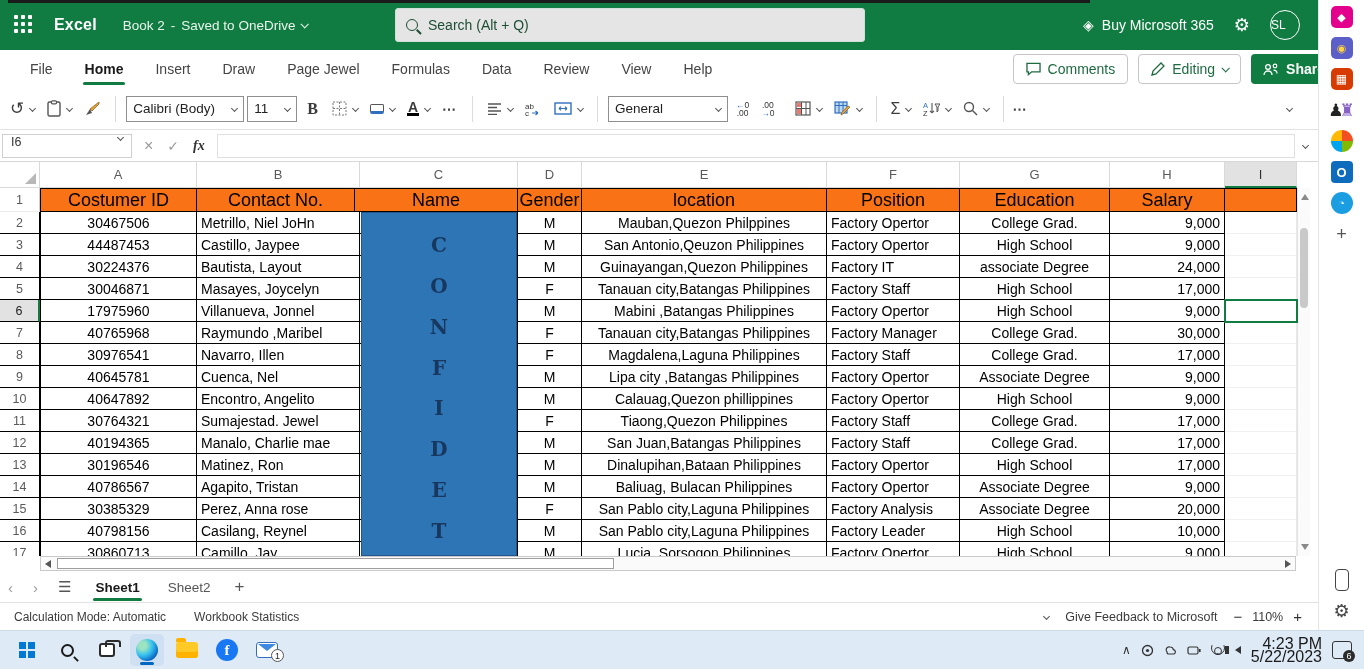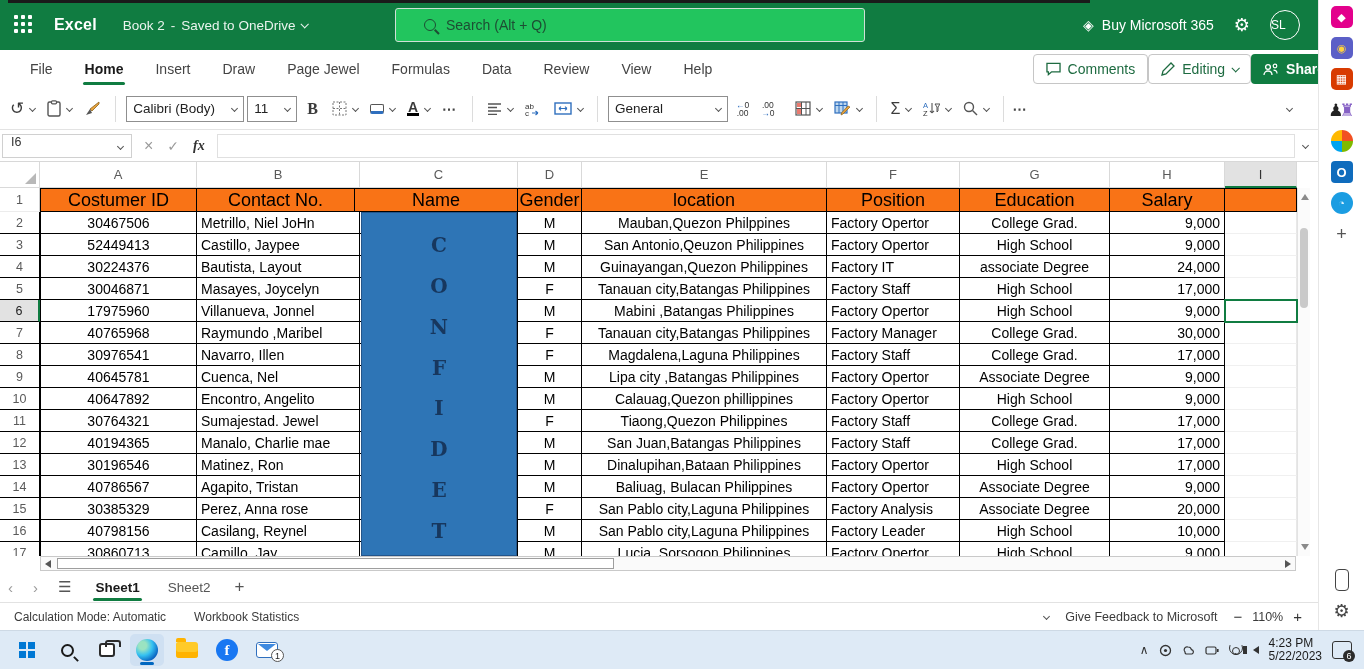--- a/index.html
+++ b/index.html
@@ -8,36 +8,36 @@
   .app { position:absolute; inset:0; }
 
   
   .topstrip { position:absolute; left:8px; top:0; width:1082px; height:3px; background:#1a1a1a; z-index:5;}
   .topbar { position:absolute; left:0; top:0; width:1318px; height:50px; background:#107C41; display:flex; align-items:center; }
   .waffle { width:20px; height:20px; margin-left:14px; display:grid; grid-template-columns:repeat(3,4px); grid-template-rows:repeat(3,4px); gap:3px; cursor:pointer;}
   .waffle span { width:4px; height:4px; background:#fff; border-radius:1px; }
   .brand { color:#fff; font-weight:bold; font-size:16px; margin-left:20px; letter-spacing:.2px;}
   .docline { color:#EAF4EE; font-size:13.5px; margin-left:26px; display:flex; align-items:center; gap:6px;}
   .chv { display:inline-block; width:6px; height:6px; border-right:1.4px solid currentColor; border-bottom:1.4px solid currentColor; transform:rotate(45deg) translateY(-1px); }
-  .searchpill { position:absolute; left:395px; top:8px; width:470px; height:34px; background:#22c55e; border:1px solid #cfe0d6; border-radius:3px; display:flex; align-items:center; color:#1D4D33; font-size:14px; gap:10px; padding-left:28px; cursor:text;}
+  .searchpill { position:absolute; left:395px; top:8px; width:470px; height:34px; background:#e5e5e5; border:1px solid #cfe0d6; border-radius:3px; display:flex; align-items:center; color:#1D4D33; font-size:14px; gap:10px; padding-left:10px; cursor:text;}
   .mag { width:12px; height:12px; border:1.6px solid #1D4D33; border-radius:50%; position:relative; }
   .mag::after { content:""; position:absolute; width:6px; height:1.6px; background:#1D4D33; transform:rotate(45deg); left:9px; top:11px;}
   .topright { position:absolute; right:18px; top:0; height:50px; display:flex; align-items:center; gap:20px; color:#fff;}
   .buy { display:flex; align-items:center; gap:8px; font-size:14px; cursor:pointer;}
   .diamond { font-size:14px; }
   .gearw { font-size:18px; cursor:pointer;}
   .avatar { width:30px; height:30px; border:1.6px solid #fff; border-radius:50%; display:flex; align-items:center; font-size:12px; cursor:pointer;}
 
   
   .tabsrow { position:absolute; left:0; top:50px; width:1318px; height:38px; background:#fff; display:flex; align-items:center; }
   .tabs { display:flex; align-items:center; margin-left:14px; gap:0;}
   .rtab { font-size:14px; color:#444; padding:0 16px; height:38px; display:flex; align-items:center; cursor:pointer; position:relative;}
   .rtab.active { color:#1a1a1a; font-weight:bold; }
   .rtab.active::after { content:""; position:absolute; left:14px; right:14px; bottom:3px; height:3px; background:#107C41; border-radius:2px;}
-  .tabbtns { position:absolute; right:14px; top:54px; display:flex; align-items:center;}
+  .tabbtns { position:absolute; right:14px; top:54px; display:flex; gap:10px; align-items:center;}
   .obtn { height:30px; border:1px solid #c6c6c6; border-radius:4px; background:#fff; display:flex; align-items:center; gap:7px; padding:0 12px; font-size:14px; color:#1E6B41; cursor:pointer;}
   .sharebtn { height:30px; border-radius:4px; background:#107C41; color:#fff; display:flex; align-items:center; gap:7px; padding:0 12px; font-size:14px; font-weight:bold; cursor:pointer;}
   .icn { display:inline-flex; align-items:center; justify-content:center; }
 
   
   .toolbar { position:absolute; left:0; top:88px; width:1318px; height:42px; background:#fff; display:flex; align-items:center; border-bottom:1px solid #E3E3E3; color:#3b3b3b;}
   .tgrp { display:flex; align-items:center; gap:4px; padding:0 6px;}
   .tdiv { width:1px; height:26px; background:#dcdcdc; margin:0 4px;}
   .tbtn { display:flex; align-items:center; gap:4px; padding:3px 4px; border-radius:3px; cursor:pointer; font-size:14px;}
   .chvg { width:5px; height:5px; border-right:1.3px solid #555; border-bottom:1.3px solid #555; transform:rotate(45deg); display:inline-block; margin-left:2px;}
@@ -45,21 +45,21 @@
   .boldb { font-weight:bold; font-size:16px; font-family:"Liberation Serif",serif; padding:0 6px; cursor:pointer;}
   .aicon { font-size:14px; font-weight:bold; line-height:12px; border-bottom:3px solid #000; padding:0 1px; cursor:pointer;}
   .fillicon { width:14px; height:10px; border:1.4px solid #555; border-radius:2px; border-bottom:3px solid #2F6FBE; cursor:pointer;}
   .numic { font-size:8.5px; line-height:8px; text-align:center; color:#333; cursor:pointer;}
   .numic b { color:#2F6FBE; }
   .sigma { font-size:16px; cursor:pointer;}
   .dots { letter-spacing:2px; font-weight:bold; color:#444; cursor:pointer;}
 
   
   .fbar { position:absolute; left:0; top:130px; width:1318px; height:32px; display:flex; align-items:center; border-bottom:1px solid #d8d8d8; background:#fff;}
-  .namebox { width:130px; height:24px; border:1px solid #d0d0d0; margin-left:2px; display:flex; align-items:flex-end; justify-content:space-between; font-size:12.5px; color:#333; padding:8px 8px; cursor:text;}
+  .namebox { width:130px; height:24px; border:1px solid #d0d0d0; margin-left:2px; display:flex; align-items:flex-start; justify-content:space-between; font-size:12.5px; color:#333; padding:0 8px; cursor:text;}
   .fxbtns { display:flex; align-items:center; gap:14px; padding:0 12px; color:#9a9a9a; font-size:14px;}
   .fxi { font-style:italic; font-family:"Liberation Serif",serif; color:#333; font-weight:bold;}
   .finput { flex:1; height:24px; border:1px solid #e0e0e0; margin-right:6px; cursor:text;}
   .fchv { margin-right:10px; color:#666;}
 
   
   .grid { position:absolute; left:0; top:162px; width:1310px; height:394px; overflow:hidden; background:#fff;}
   .grow { display:flex; }
   .gc { flex:none; display:flex; align-items:center; justify-content:center; overflow:hidden; white-space:nowrap; font-size:14px; color:#000; }
   .w-rh{width:40px}.w-A{width:157px}.w-B{width:163px}.w-C{width:158px}.w-D{width:64px}.w-E{width:245px}.w-F{width:133px}.w-G{width:150px}.w-H{width:115px}.w-I{width:72px}
@@ -140,21 +140,21 @@
   .taskview::after{ content:""; position:absolute; left:4px; top:-5px; width:12px; height:5px; border:2px solid #2b2b2b; border-bottom:none; border-radius:3px 3px 0 0;}
   .edgeball { width:22px; height:22px; border-radius:50%; background:radial-gradient(circle at 30% 30%, #9be3c1 0 18%, #35c1f1 45%, #0b66c3 75%, #0a3f8f 100%);}
   .folder { width:22px; height:16px; background:#FFCA28; border-radius:2px 3px 3px 3px; position:relative; box-shadow:inset 0 -6px 0 #FFB300;}
   .folder::before { content:""; position:absolute; top:-4px; left:0; width:10px; height:4px; background:#FFB300; border-radius:2px 2px 0 0;}
   .fb { width:22px; height:22px; border-radius:50%; background:#1877F2; color:#fff; font-weight:bold; display:flex; align-items:center; justify-content:center; font-size:15px; font-family:"Liberation Serif",serif;}
   .mail { width:22px; height:16px; background:#fff; border:1.5px solid #2f6fbe; border-radius:3px; position:relative;}
   .mail::before { content:""; position:absolute; left:1px; top:1px; border-left:9px solid transparent; border-right:9px solid transparent; border-top:7px solid #3f8ae0;}
   .badge { position:absolute; right:-7px; bottom:-5px; width:13px; height:13px; border-radius:50%; background:#fff; border:1px solid #555; color:#222; font-size:9px; display:flex; align-items:center; justify-content:center;}
   .tray { margin-left:auto; display:flex; align-items:center; gap:10px; padding-right:12px; color:#222;}
   .trayic { font-size:12px; color:#333; cursor:pointer;}
-  .clock { text-align:left; font-size:12px; line-height:13px; color:#1a1a1a; cursor:default;}
+  .clock { text-align:right; font-size:16px; line-height:13px; color:#1a1a1a; cursor:default;}
   .notif { position:relative; width:20px; height:18px; border:1.6px solid #333; border-radius:3px; cursor:pointer;}
   .notif b { position:absolute; right:-4px; bottom:-4px; background:#2b2b2b; color:#fff; font-size:9px; width:12px; height:12px; border-radius:50%; display:flex; align-items:center; justify-content:center; font-weight:normal;}
   .wifi { width:14px; height:10px; position:relative; overflow:hidden;}
   .wifi i { position:absolute; left:50%; bottom:0; transform:translateX(-50%); border:1.5px solid #333; border-radius:50%; }
   .wifi i:nth-child(1){ width:14px;height:14px;}
   .wifi i:nth-child(2){ width:8px;height:8px;}
   .wifi i:nth-child(3){ width:2.5px;height:2.5px;background:#333;}
   .spk { width:0;height:0;border-top:4px solid transparent;border-bottom:4px solid transparent;border-right:6px solid #333; position:relative;}
   .spk::before{content:"";position:absolute;left:-10px;top:-4px;width:4px;height:8px;background:#333;}
 </style>
@@ -420,21 +420,21 @@
           <div class="gc w-C"></div>
           <div class="gc w-D">M</div>
           <div class="gc w-E">Mauban,Quezon Philppines</div>
           <div class="gc w-F al">Factory Opertor</div>
           <div class="gc w-G">College Grad.</div>
           <div class="gc w-H ar">9,000</div>
           <div class="gc w-I cI"></div>
         </div>
         <div class="grow drow">
           <div class="gc w-rh rh">3</div>
-          <div class="gc w-A first">52449413</div>
+          <div class="gc w-A first">44487453</div>
           <div class="gc w-B al">Castillo, Jaypee</div>
           <div class="gc w-C"></div>
           <div class="gc w-D">M</div>
           <div class="gc w-E">San Antonio,Qeuzon Philippines</div>
           <div class="gc w-F al">Factory Opertor</div>
           <div class="gc w-G">High School</div>
           <div class="gc w-H ar">9,000</div>
           <div class="gc w-I cI"></div>
         </div>
         <div class="grow drow">

